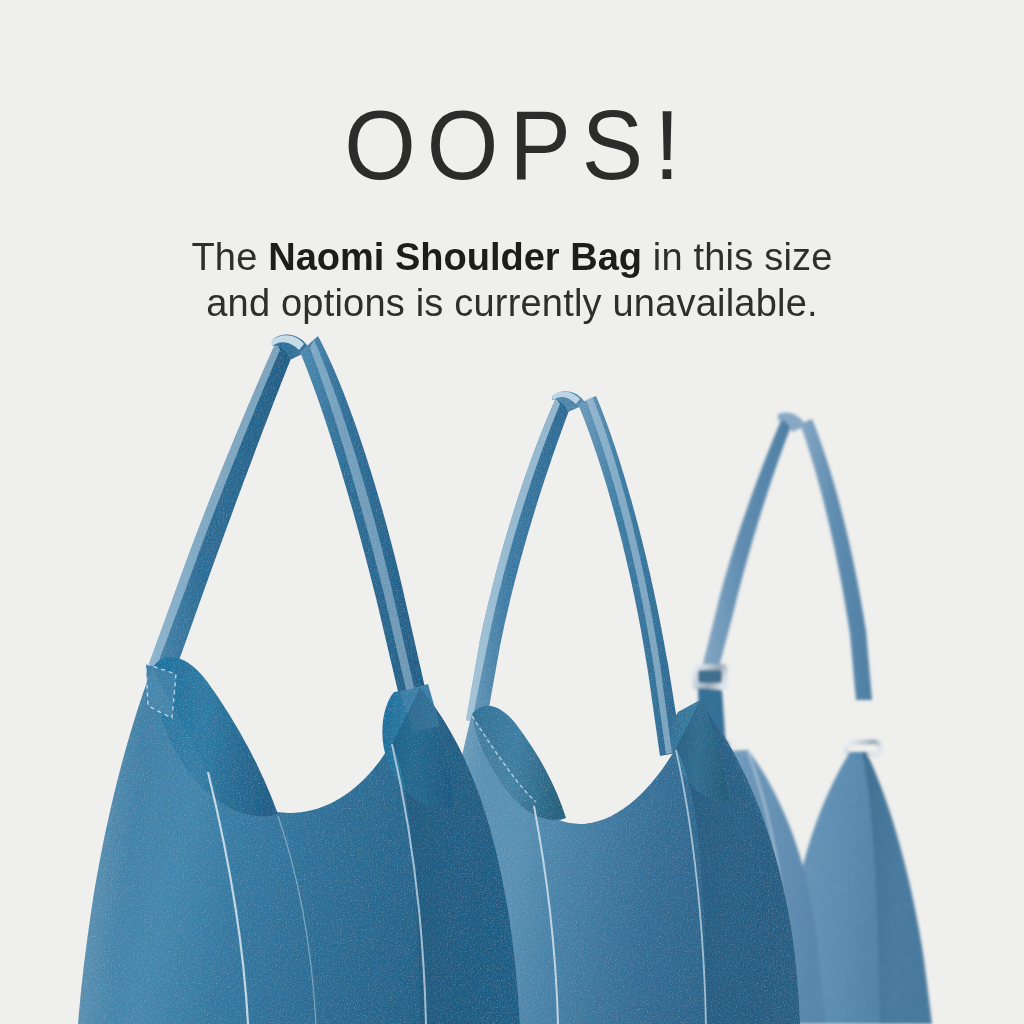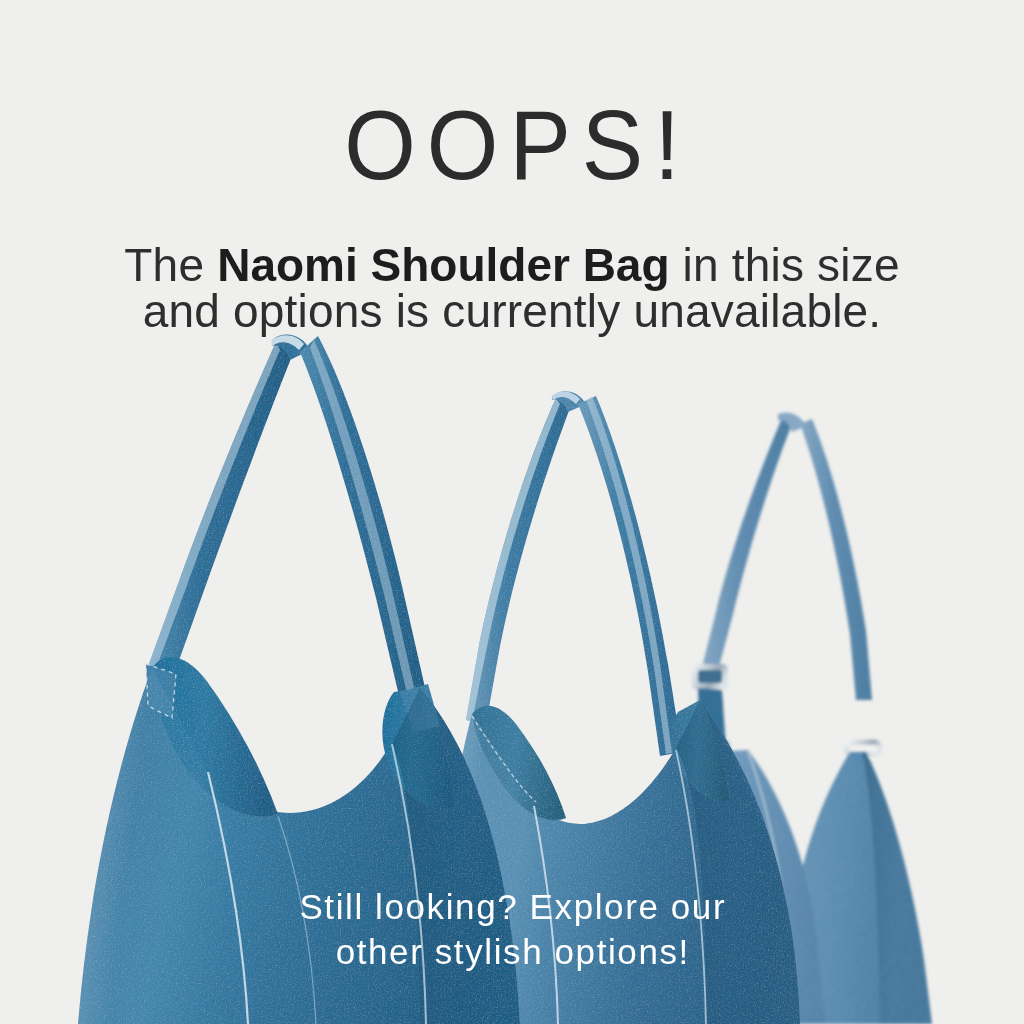--- a/index.html
+++ b/index.html
@@ -47,22 +47,22 @@
     text-indent: 11px;
     color: #2c2c2c;
     margin: 0;
     transform: scaleY(1.06);
     transform-origin: top center;
     -webkit-text-stroke: 0.01px #2c2c2c;
   }
 
   #subhead-wrap { top: 234px; }
   #subhead {
-    margin: 8px;
-    font-size: 46px;
+    margin: 0;
+    font-size: 38px;
     line-height: 46px;
     font-weight: 300;
     color: #2e2e2e;
     letter-spacing: 0.2px;
   }
   #subhead .strong {
     font-weight: 700;
     color: #1d1d1d;
     letter-spacing: 0px;
   }
@@ -298,20 +298,14 @@
     <h1 id="headline" style="color: rgb(44, 44, 44);">OOPS!</h1>
   </div>
 
   <div class="text-layer" id="subhead-wrap">
     <p id="subhead" style="color: rgb(46, 46, 46);">
       <span class="line"><span>The </span><span class="strong">Naomi Shoulder Bag</span><span> in this size</span></span>
       <span class="line">and options is currently unavailable.</span>
     </p>
   </div>
 
-  <div class="text-layer" id="cta-wrap">
-    <p id="cta" style="color: rgb(255, 255, 255);">
-      <span class="line">Still looking? Explore our</span>
-      <span class="line">other stylish options!</span>
-    </p>
-  </div>
 
 </div>
 
 </body></html>

